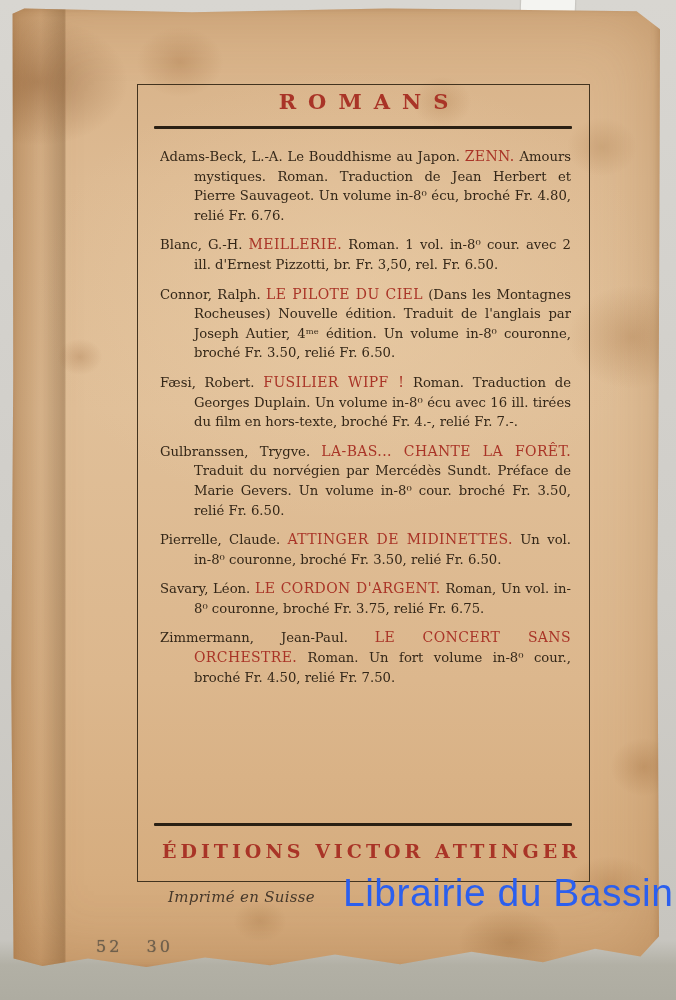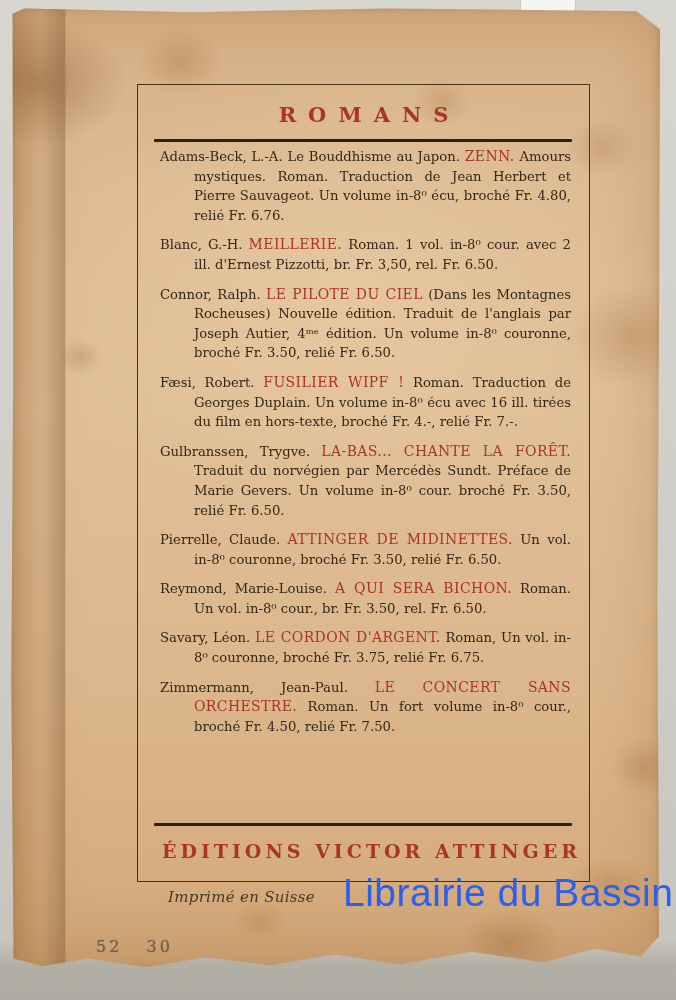--- a/index.html
+++ b/index.html
@@ -55,21 +55,21 @@
       radial-gradient(72px 46px at 500px 935px, rgba(140,90,40,.30), transparent 72%),
       radial-gradient(38px 30px at 250px 914px, rgba(140,90,40,.20), transparent 70%),
       radial-gradient(60px 40px at 600px 878px, rgba(150,95,45,.26), transparent 72%);
   }
 
   .frame{
     position:absolute;left:127px;top:77px;width:453px;height:798px;
     border:1px solid #42331f;
   }
   .page-title{
-    margin-top:17px;text-align:center;
+    margin-top:4px;text-align:center;
     font-size:21px;font-weight:bold;color:var(--red);
     letter-spacing:12px;text-indent:12px;
   }
   .title-rule{
     margin:12px 17px 0 16px;height:3px;background:#2a2014;border-radius:1px;
   }
   .book-list{
     position:absolute;left:22px;right:18px;top:62px;bottom:60px;overflow:hidden;
   }
   .entry{
@@ -120,21 +120,20 @@
       <div class="page-title">ROMANS</div>
       <div class="title-rule"></div>
 
       <div class="book-list">
           <p class="entry"><span class="seg-ink">Adams-Beck, L.-A. Le Bouddhisme au Japon. </span><span class="seg-red">ZENN.</span><span class="seg-ink"> Amours mystiques. Roman. Traduction de Jean Herbert et Pierre Sauvageot. Un volume in-8⁰ écu, broché Fr. 4.80, relié Fr. 6.76.</span></p>
           <p class="entry"><span class="seg-ink">Blanc, G.-H. </span><span class="seg-red">MEILLERIE.</span><span class="seg-ink"> Roman. 1 vol. in-8⁰ cour. avec 2 ill. d'Ernest Pizzotti, br. Fr. 3,50, rel. Fr. 6.50.</span></p>
           <p class="entry"><span class="seg-ink">Connor, Ralph. </span><span class="seg-red">LE PILOTE DU CIEL</span><span class="seg-ink"> (Dans les Montagnes Rocheuses) Nouvelle édition. Traduit de l'anglais par Joseph Autier, 4ᵐᵉ édition. Un volume in-8⁰ couronne, broché Fr. 3.50, relié Fr. 6.50.</span></p>
           <p class="entry"><span class="seg-ink">Fæsi, Robert. </span><span class="seg-red">FUSILIER WIPF !</span><span class="seg-ink"> Roman. Traduction de Georges Duplain. Un volume in-8⁰ écu avec 16 ill. tirées du film en hors-texte, broché Fr. 4.-, relié Fr. 7.-.</span></p>
           <p class="entry"><span class="seg-ink">Gulbranssen, Trygve. </span><span class="seg-red">LA-BAS... CHANTE LA FORÊT.</span><span class="seg-ink"> Traduit du norvégien par Mercédès Sundt. Préface de Marie Gevers. Un volume in-8⁰ cour. broché Fr. 3.50, relié Fr. 6.50.</span></p>
           <p class="entry"><span class="seg-ink">Pierrelle, Claude. </span><span class="seg-red">ATTINGER DE MIDINETTES.</span><span class="seg-ink"> Un vol. in-8⁰ couronne, broché Fr. 3.50, relié Fr. 6.50.</span></p>
-          <p class="entry"><span class="seg-ink">Reymond, Marie-Louise. </span><span class="seg-red">A QUI SERA BICHON.</span><span class="seg-ink"> Roman. Un vol. in-8⁰ cour., br. Fr. 3.50, rel. Fr. 6.50.</span></p>
           <p class="entry"><span class="seg-ink">Savary, Léon. </span><span class="seg-red">LE CORDON D'ARGENT.</span><span class="seg-ink"> Roman, Un vol. in-8⁰ couronne, broché Fr. 3.75, relié Fr. 6.75.</span></p>
           <p class="entry"><span class="seg-ink">Zimmermann, Jean-Paul. </span><span class="seg-red">LE CONCERT SANS ORCHESTRE.</span><span class="seg-ink"> Roman. Un fort volume in-8⁰ cour., broché Fr. 4.50, relié Fr. 7.50.</span></p>
         </div>
 
       <div class="footer-rule"></div>
       <div class="publisher">ÉDITIONS VICTOR ATTINGER</div>
     </div>
 
     <div class="imprint">Imprimé en Suisse</div>
     <div class="stamp">52 30</div>

